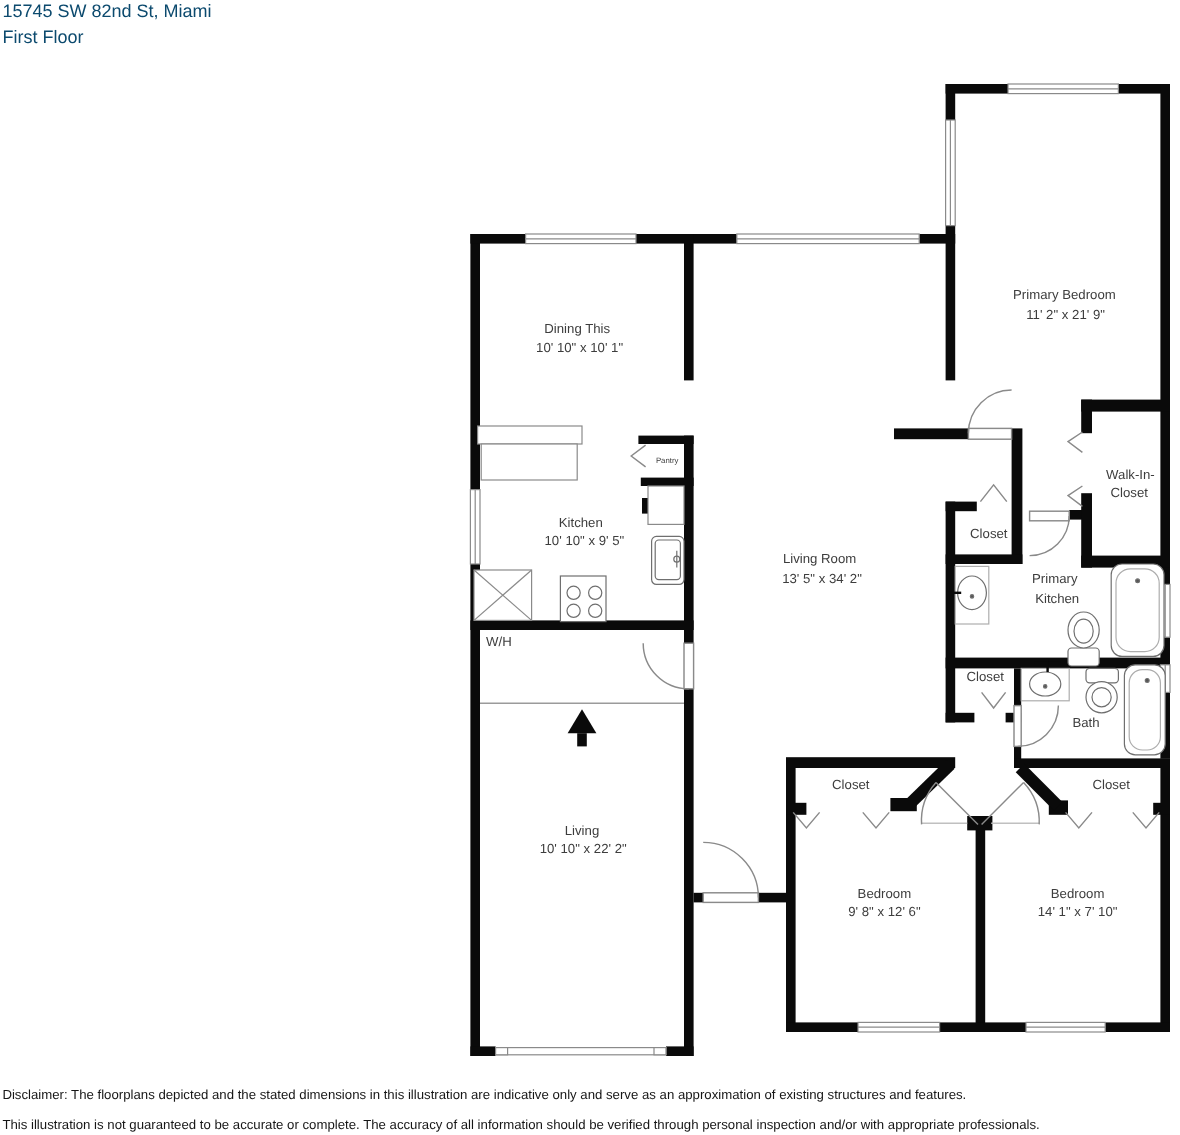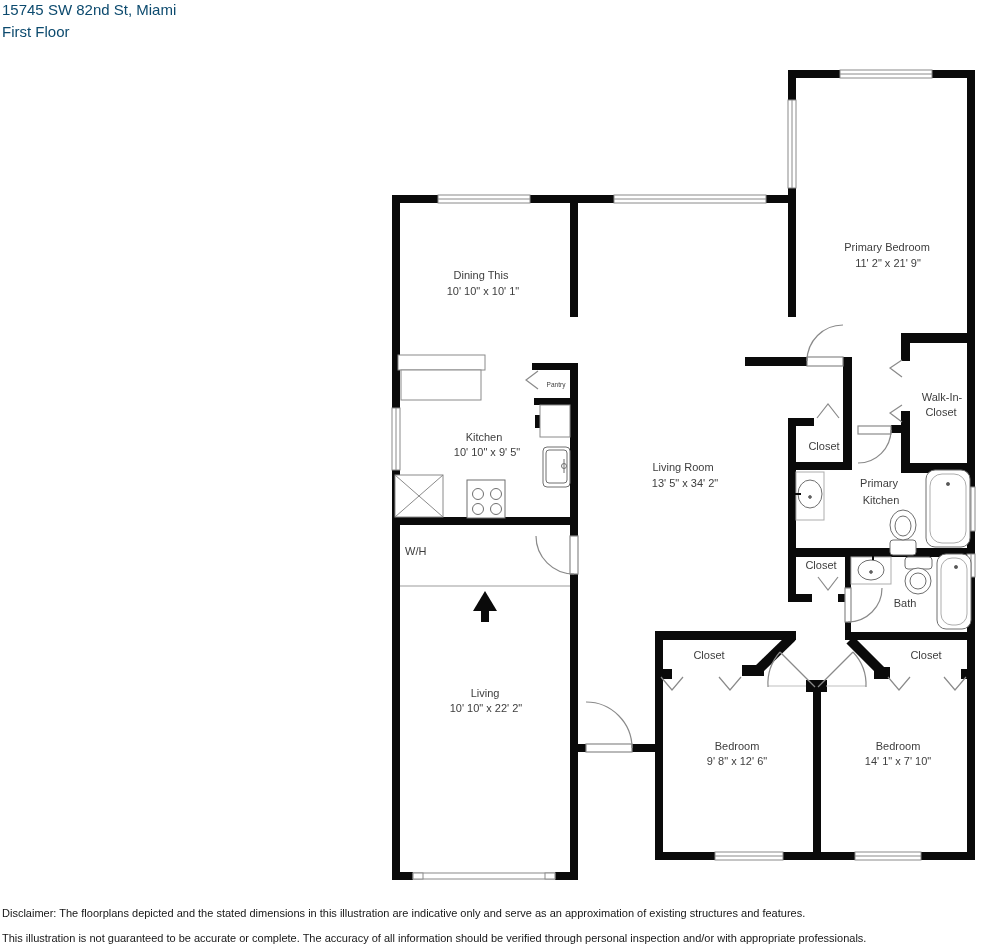--- a/index.html
+++ b/index.html
@@ -4,21 +4,21 @@
 <style>
   html,body{margin:0;padding:0;background:#ffffff;}
   body{width:983px;height:946px;font-family:"Liberation Sans",sans-serif;}
   .canvas{position:relative;width:983px;height:946px;background:#fff;overflow:hidden;}
   .plan-svg{position:absolute;left:0;top:0;}
   .hdr{position:absolute;left:2px;color:#0c4a6e;font-size:15px;white-space:nowrap;}
   .hdr.addr{top:1px;}
   .hdr.floor{top:23px;}
   .lbl{position:absolute;transform:translate(-50%,-50%);font-size:11px;color:#3d3d3d;white-space:nowrap;text-align:center;line-height:1;}
   .lbl.tiny{font-size:6.5px;}
-  .lbl.left{transform:translate(0,-50%);margin-top:15px;}
+  .lbl.left{transform:translate(0,-50%);}
   .disc{position:absolute;left:2px;font-size:11px;color:#161616;white-space:nowrap;text-align:center;}
   .disc.l1{top:907px;}
   .disc.l2{top:932px;}
 </style>
 </head>
 <body>
 
 <div class="canvas">
 
   <div class="hdr addr">15745 SW 82nd St, Miami</div>

